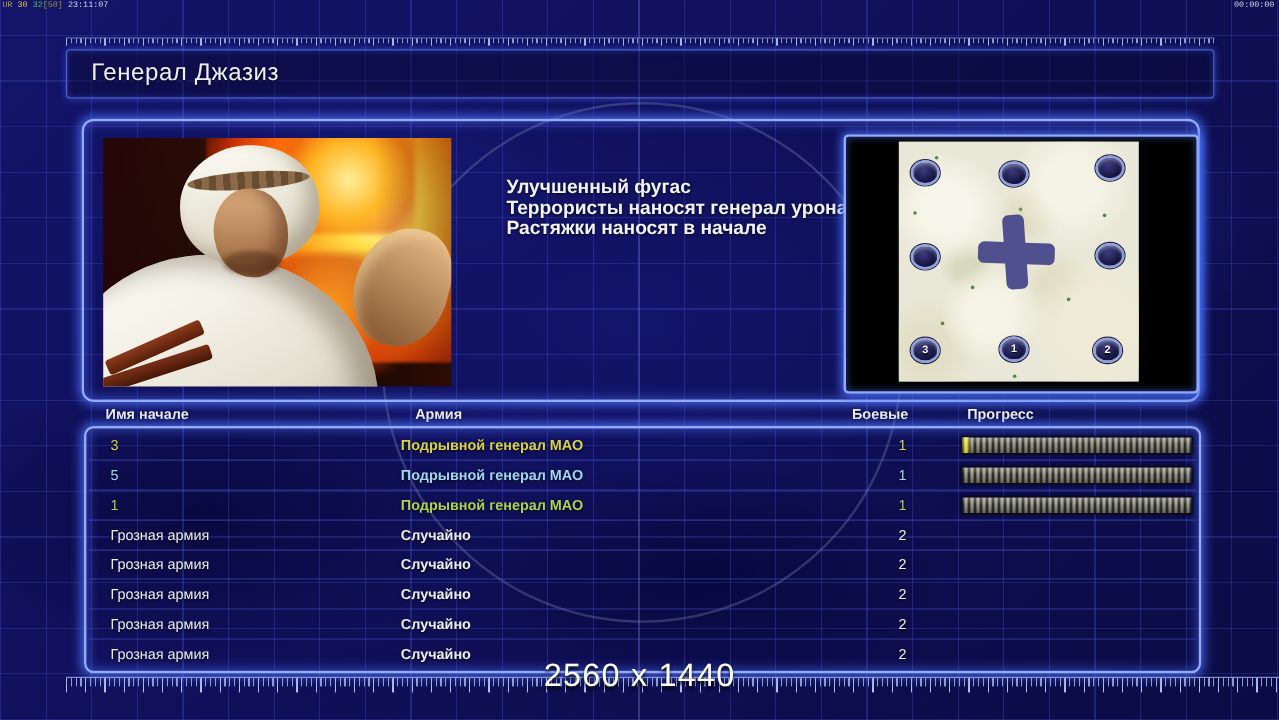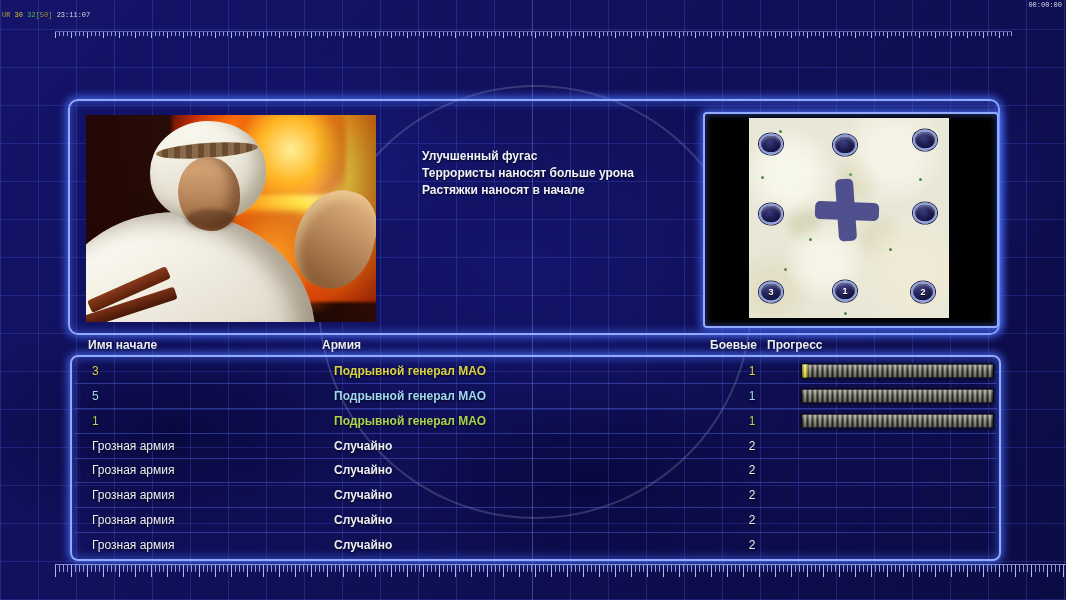--- a/index.html
+++ b/index.html
@@ -20,21 +20,21 @@
       repeating-linear-gradient(90deg, rgba(70,85,215,0.32) 0 1px, transparent 1px 38px),
       repeating-linear-gradient(0deg, rgba(70,85,215,0.28) 0 1px, transparent 1px 38px);
   }
   .bg-circle{
     position:absolute;left:318px;top:85px;width:430px;height:430px;border-radius:50%;
     border:2px solid rgba(165,175,210,0.26);pointer-events:none;
   }
   .bg-vline{position:absolute;left:532px;top:0;width:1px;height:600px;background:rgba(165,175,210,0.22);pointer-events:none;}
 
   
-  .hud-left{position:absolute;left:2px;top:11px;font:7px "Liberation Mono",monospace;letter-spacing:0;}
+  .hud-left{position:absolute;left:2px;top:1px;font:7px "Liberation Mono",monospace;letter-spacing:0;}
   .hud-right{position:absolute;right:4px;top:1px;font:7px "Liberation Mono",monospace;color:#d8d8e8;}
 
   
   .ruler{
     position:absolute;background-repeat:no-repeat;pointer-events:none;
     background-image:
       repeating-linear-gradient(90deg, rgba(165,178,235,0.85) 0 1px, transparent 1px 4px),
       repeating-linear-gradient(90deg, rgba(190,200,245,0.95) 0 1px, transparent 1px 16px);
   }
   .ruler-top{left:55px;top:31px;width:957px;height:6px;background-size:100% 4px,100% 6px;border-top:1px solid rgba(150,165,230,0.55);}
@@ -83,21 +83,21 @@
   .p-hand{position:absolute;right:2px;top:74px;width:78px;height:100px;transform:rotate(14deg);
     background:linear-gradient(200deg,#dcae7c 15%, #8a5a34 90%);border-radius:58% 42% 52% 48%;
     box-shadow:inset 6px 6px 10px rgba(255,230,170,0.45);}
   .p-stick1{position:absolute;left:0px;bottom:26px;width:86px;height:13px;transform:rotate(-24deg);
     background:linear-gradient(180deg,#8a3a1c,#5a2009);border-radius:3px;}
   .p-stick2{position:absolute;left:-4px;bottom:8px;width:96px;height:13px;transform:rotate(-18deg);
     background:linear-gradient(180deg,#7a3018,#471806);border-radius:3px;}
 
   
   .perks{position:absolute;left:352px;top:47px;width:300px;}
-  .perk-line{color:#f2f3fa;font-size:12px;font-weight:bold;line-height:17px;text-shadow:0 1px 2px rgba(0,0,0,0.8);white-space:nowrap;}
+  .perk-line{color:#f2f3fa;font-size:16px;font-weight:bold;line-height:17px;text-shadow:0 1px 2px rgba(0,0,0,0.8);white-space:nowrap;}
 
   
   .map-panel{position:absolute;left:633px;top:11px;width:292px;height:212px;background:#000;
     border:2px solid #93aaff;border-radius:4px;
     box-shadow:0 0 8px 2px rgba(75,115,255,0.85), inset 0 0 6px 1px rgba(75,115,255,0.45);}
   .map-image{position:absolute;left:44px;top:4px;width:200px;height:200px;
     background-color:#e9e8d8;
     background-image:
       radial-gradient(circle at 20% 28%, #f7f6ea 0 9%, transparent 22%),
       radial-gradient(circle at 72% 18%, #f5f3e6 0 10%, transparent 24%),
@@ -149,41 +149,44 @@
 <div id="screen">
   <div class="grid-overlay"></div>
   <div class="bg-circle"></div>
   <div class="bg-vline"></div>
 
   <div class="hud-left"><span style="color: rgb(176, 160, 64);">UR </span><span style="color: rgb(216, 200, 48);">30 </span><span style="color: rgb(72, 200, 72);">32</span><span style="color: rgb(152, 152, 48);">[50]</span><span style="color: rgb(216, 216, 232);"> 23:11:07</span></div>
   <div class="hud-right">00:00:00</div>
 
   <div class="ruler ruler-top"></div>
 
+  <div class="title-bar">
+    <span class="title-text">Генерал Джазиз</span>
+  </div>
 
   <div class="glow-panel main-panel">
 
     <div class="portrait">
       <div class="p-fire"></div>
       <div class="p-fire2"></div>
       <div class="p-fire3"></div>
       <div class="p-dark-left"></div>
       <div class="p-robe"></div>
       <div class="p-stick1"></div>
       <div class="p-stick2"></div>
       <div class="p-headwrap"></div>
       <div class="p-headband"></div>
       <div class="p-face"></div>
       <div class="p-jaw"></div>
       <div class="p-hand"></div>
     </div>
 
     <div class="perks">
         <div class="perk-line">Улучшенный фугас</div>
-        <div class="perk-line">Террористы наносят больше урона</div>
+        <div class="perk-line">Террористы наносят генерал урона</div>
         <div class="perk-line">Растяжки наносят в начале</div>
       </div>
 
     <div class="map-panel">
       <div class="map-image">
         <div class="map-cross-h"></div>
         <div class="map-cross-v"></div>
         <div class="map-dots"></div>
       <div class="map-marker" style="left: 22px; top: 26px;"></div>
           <div class="map-marker" style="left: 96px; top: 27px;"></div>
@@ -197,23 +200,23 @@
             <span>1</span>
           </div>
           <div class="map-marker" style="left: 174px; top: 174px;">
             <span>2</span>
           </div>
         </div>
     </div>
   </div>
 
   <span class="col-head" style="left:88px">Имя начале</span>
-  <span class="col-head" style="left:322px">Армия</span>
+  <span class="col-head" style="left:346px">Армия</span>
   <span class="col-head" style="left:710px">Боевые</span>
-  <span class="col-head" style="left:767px">Прогресс</span>
+  <span class="col-head" style="left:806px">Прогресс</span>
 
   <div class="glow-panel table-panel">
     <div class="table-body">
         <div class="player-row">
           <span class="cell cell-name" style="color: rgb(217, 210, 69);">3</span>
           <span class="cell cell-army" style="color: rgb(217, 210, 69);">Подрывной генерал МАО</span>
           <span class="cell cell-team" style="color: rgb(217, 210, 69);">1</span>
           <div class="progress-track">
             <div class="progress-fill" style="width: 3%;"></div>
           </div>
@@ -256,13 +259,14 @@
         </div>
         <div class="player-row">
           <span class="cell cell-name" style="color: rgb(236, 238, 245);">Грозная армия</span>
           <span class="cell cell-army" style="color: rgb(236, 238, 245);">Случайно</span>
           <span class="cell cell-team" style="color: rgb(236, 238, 245);">2</span>
         </div>
       </div>
   </div>
 
   <div class="ruler ruler-bottom"></div>
+  <div class="resolution-text">2560 x 1440</div>
 </div>
 
 </body></html>

